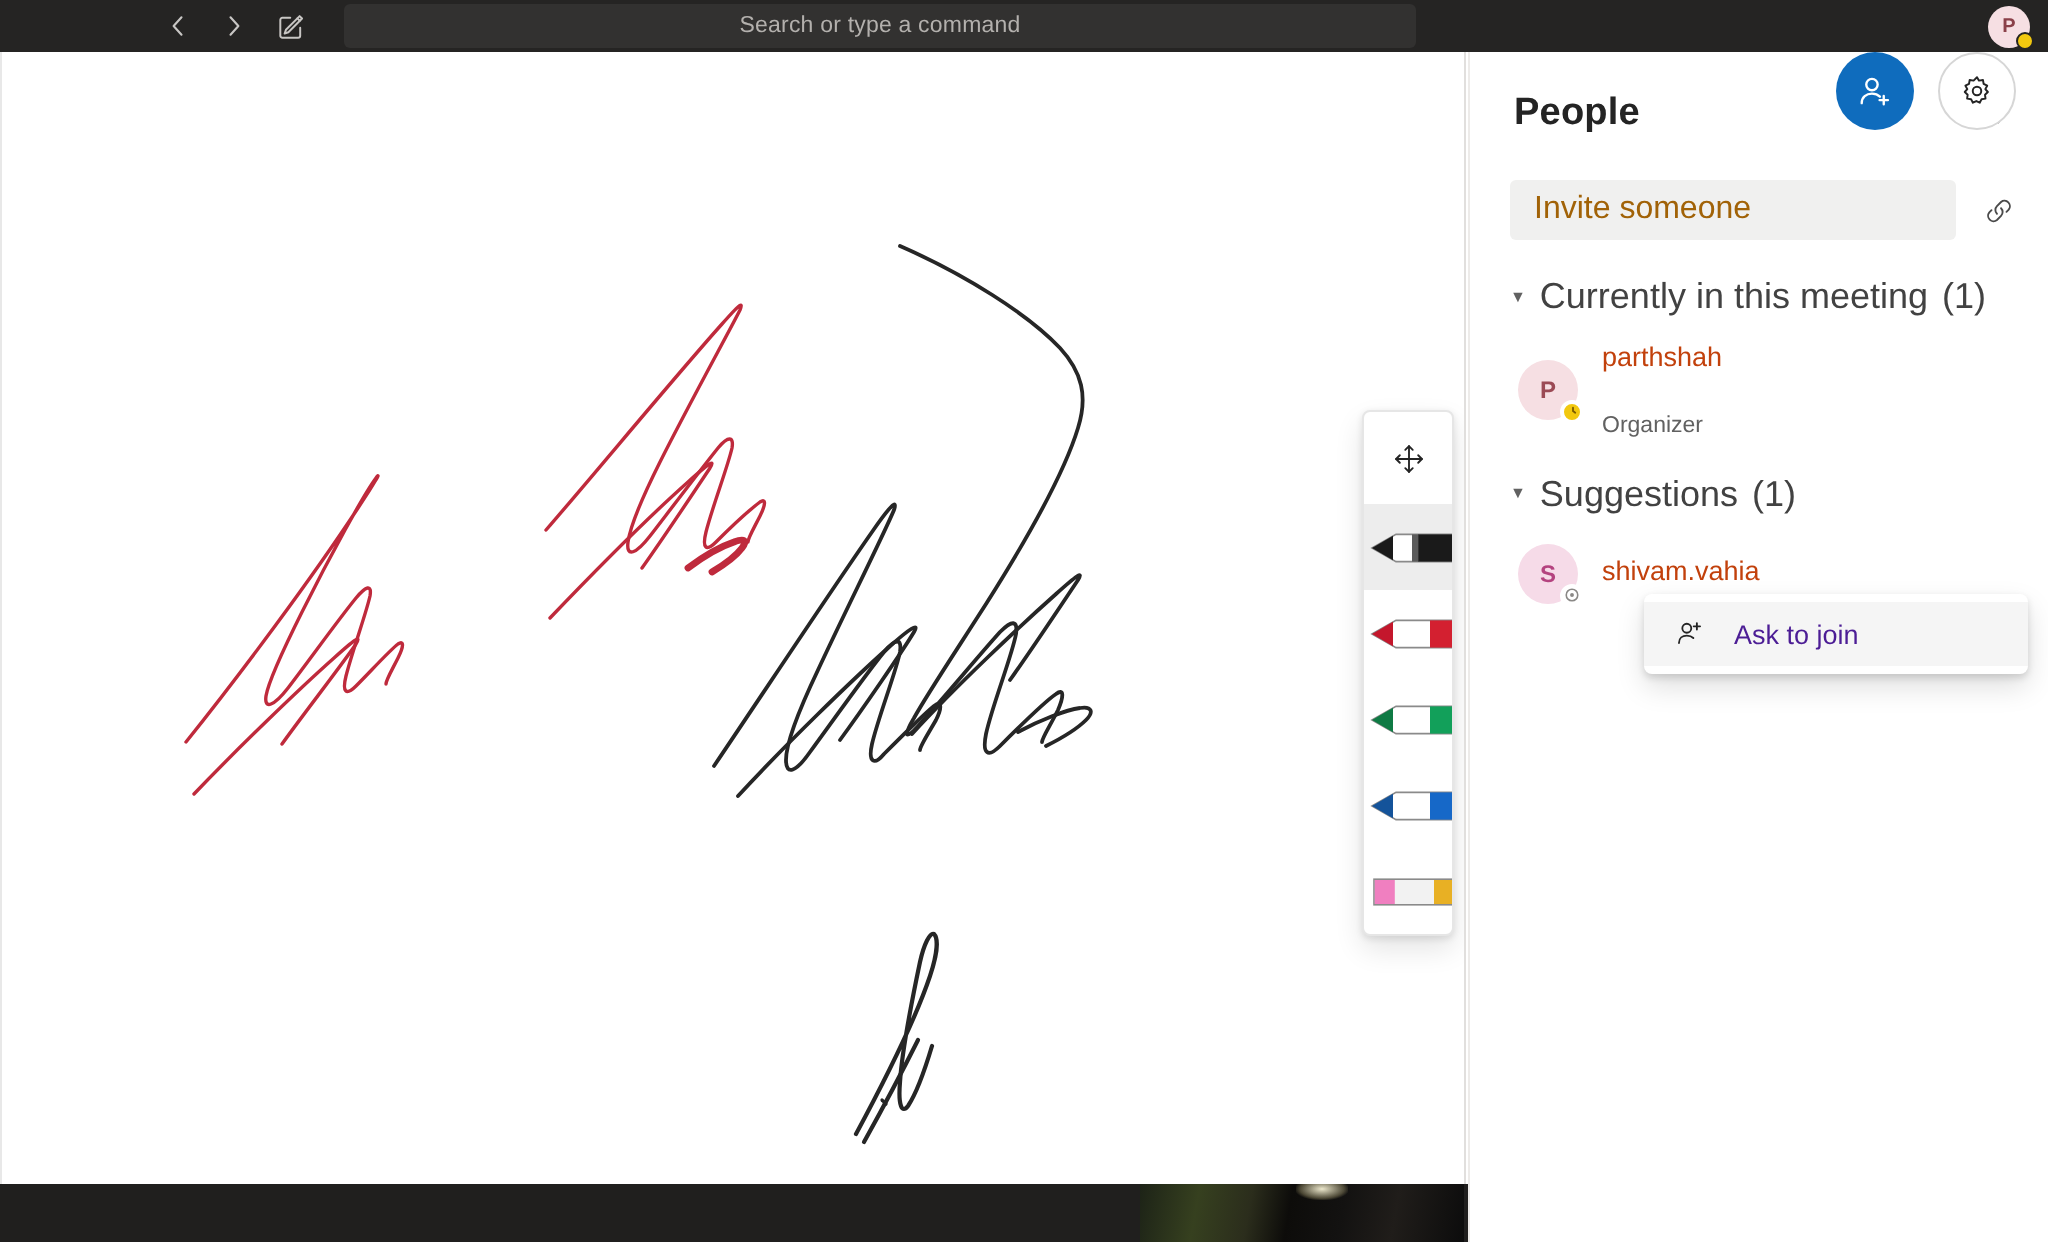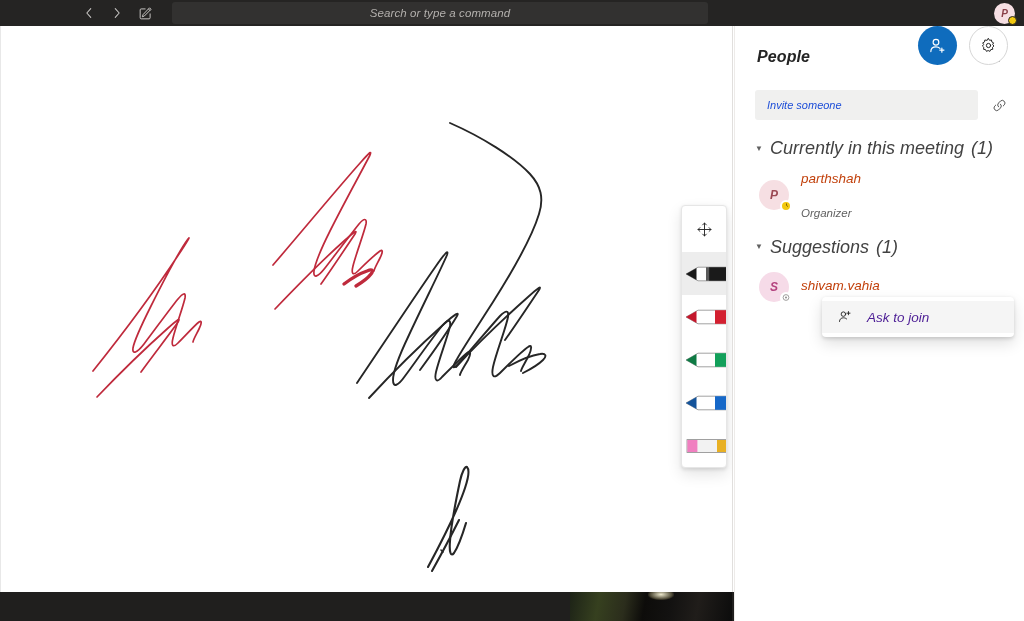--- a/index.html
+++ b/index.html
@@ -2,21 +2,21 @@
 <html><head>
 <meta charset="utf-8">
 <style>
   * { box-sizing: border-box; margin: 0; padding: 0; }
   html, body {
     width: 1024px; height: 621px;
     overflow: hidden;
     font-family: "Liberation Sans", sans-serif;
     background: #1b1a19;
   }
-  #app { position: relative; width: 1024px; height: 621px; background: #ffffff; font-style: italic; }
+  #app { position: relative; width: 1024px; height: 621px; background: #ffffff; }
 
   
   .titlebar {
     position: absolute; left: 0; top: 0; width: 1024px; height: 26px;
     background: #252423; display: flex; align-items: center;
   }
   .tb-nav { display: flex; align-items: center; gap: 2px; margin-left: 76px; }
   .tb-btn {
     width: 26px; height: 22px; display: flex; align-items: center; justify-content: center;
     color: #c8c6c4; cursor: pointer; border-radius: 2px;
@@ -72,30 +72,30 @@
 
   
   .people-panel {
     position: absolute; left: 734px; top: 26px; width: 290px; height: 595px;
     background: #ffffff; border-left: 1px solid #edebe9;
   }
   .panel-head {
     display: flex; align-items: center; justify-content: space-between;
     padding: 20px 18px 0 22px;
   }
-  .panel-title { font-size: 16px; font-weight: 700; color: #242424; letter-spacing: .1px; }
+  .panel-title { font-size: 19px; font-weight: 700; color: #242424; letter-spacing: .1px; }
   .panel-close { width: 22px; height: 22px; display: flex; align-items: center; justify-content: center;
     color: #484644; cursor: pointer; border-radius: 3px; }
 
   .invite-row { display: flex; align-items: center; padding: 22px 14px 0 20px; gap: 10px; }
   .invite-box {
     flex: 1; height: 30px; background: #f0f0ef; border-radius: 3px;
     display: flex; align-items: center; padding: 0 12px; cursor: text;
   }
-  .invite-box span { font-size: 11px; color: #1d4ed8; }
+  .invite-box span { font-size: 16px; color: #a16207; }
   .link-btn { width: 22px; height: 22px; display: flex; align-items: center; justify-content: center;
     color: #4a4a4a; cursor: pointer; }
 
   .section-head {
     display: flex; align-items: center; gap: 7px;
     padding: 18px 0 0 20px; cursor: pointer;
   }
   .section-head .caret { color: #616161; font-size: 8px; line-height: 1; }
   .section-head .stext { font-size: 18px; color: #424242; }
 

